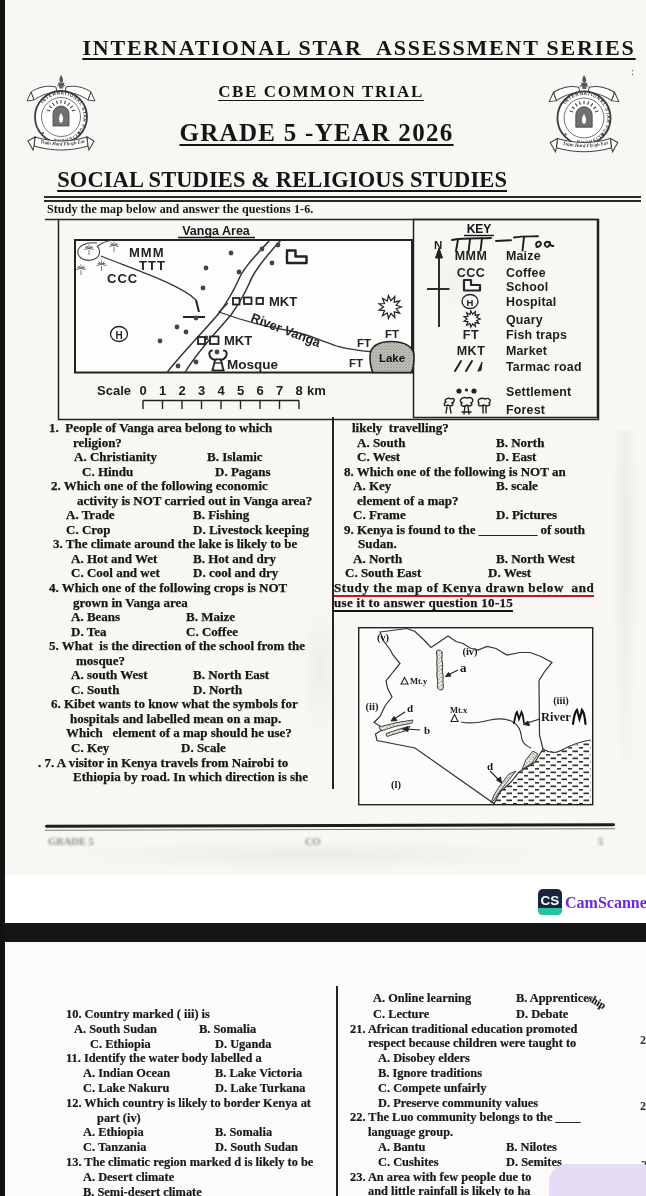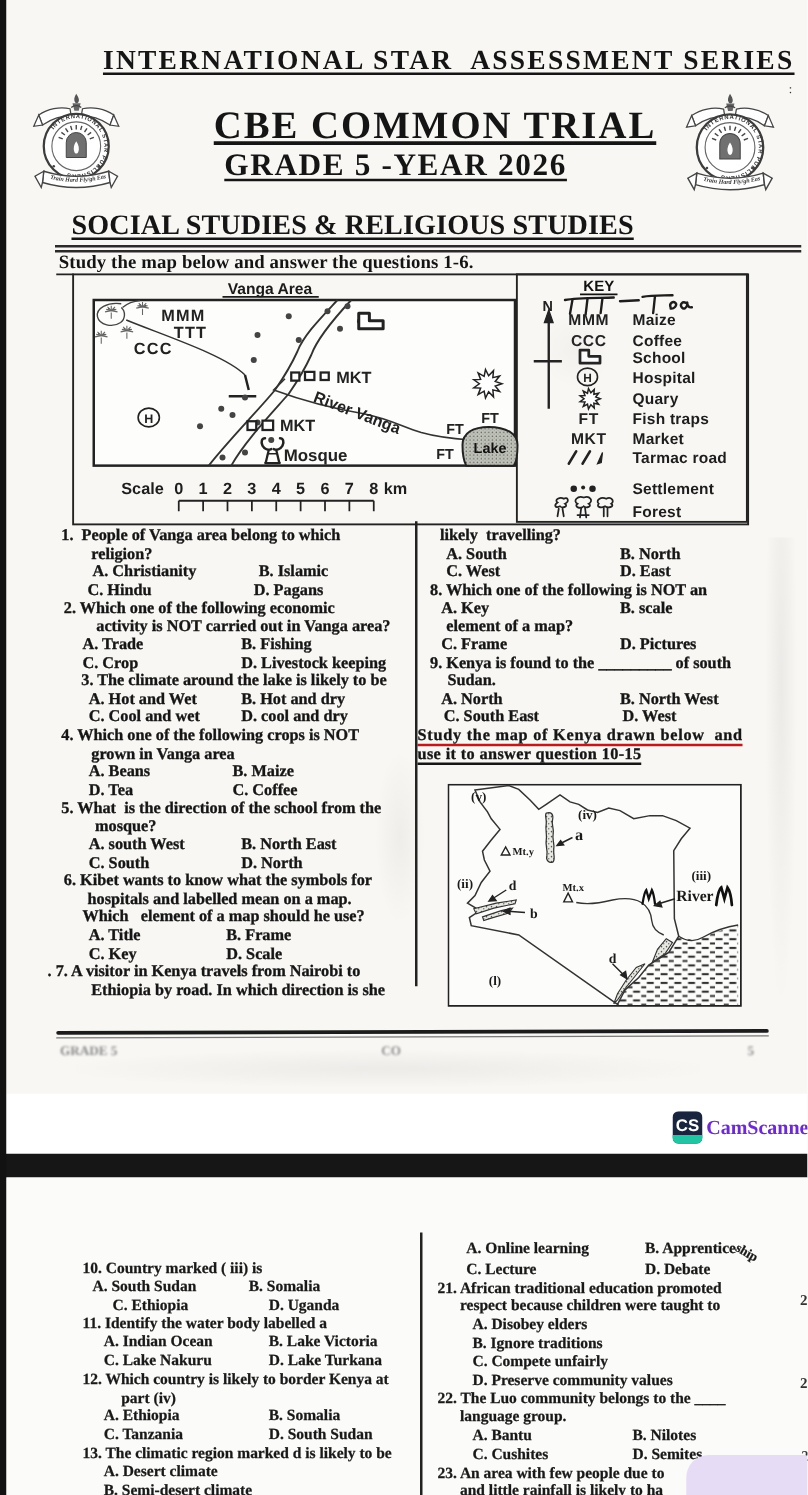--- a/index.html
+++ b/index.html
@@ -11,21 +11,21 @@
   .q2{font-weight:bold;color:#191919;font-size:12.4px;-webkit-text-stroke:0.2px #191919;line-height:14.8px;white-space:nowrap;}
   .opt{display:inline-block;}
 </style>
 </head>
 <body>
 
 <div class="abs" style="left:5px;top:0;width:641px;height:875px;background:#f8f7f4;"></div>
 
 <div class="abs hdr" style="left:59px;top:35px;width:600px;font-size:22px;letter-spacing:1.8px;text-decoration:underline;">INTERNATIONAL STAR&nbsp; ASSESSMENT SERIES</div>
 
-<div class="abs hdr" style="left:171px;top:82px;width:300px;font-size:31px;letter-spacing:1.6px;text-decoration:underline;font-family:Liberation Serif, serif;">CBE COMMON TRIAL</div>
+<div class="abs hdr" style="left:171px;top:82px;width:300px;font-size:17px;letter-spacing:1.6px;text-decoration:underline;font-family:Liberation Serif, serif;">CBE COMMON TRIAL</div>
 
 <div class="abs hdr" style="left:175px;top:119px;width:283px;font-size:25px;letter-spacing:1.3px;text-decoration:underline;">GRADE 5 -YEAR 2026</div>
 
 <div class="abs hdr" style="left:57px;top:167px;width:450px;font-size:22.5px;letter-spacing:0.1px;text-align:right;text-decoration:underline;">SOCIAL STUDIES &amp; RELIGIOUS STUDIES</div>
 
 <div class="abs" style="left:631px;top:66px;width:3px;height:10px;color:#333;font-size:10px;">:</div>
 
 <svg class="abs" style="left:26px;top:71px;" width="70" height="90" viewBox="0 0 70 90" id="logoL">
 <g stroke="#3f3f3f" stroke-width="1" fill="none">
 <path d="M35,4 C33.5,6.5 32.8,9 34,10.7 C34.8,11.9 35.9,11.9 36.7,10.7 C37.9,9 36.6,6.5 35,4 Z" fill="#555" stroke="none"></path>
@@ -100,21 +100,21 @@
     </g>
 <path d="M9,66 Q35,74 61,66 L62,75 Q35,83 8,75 Z" fill="#fff" stroke="#454545" stroke-width="1.1"></path>
 <path d="M9,66 L2,70 L7,79 L8,75 Z" fill="#fff" stroke="#454545" stroke-width="1.1"></path>
 <path d="M61,66 L68,70 L63,79 L62,75 Z" fill="#fff" stroke="#454545" stroke-width="1.1"></path>
 <text font-family="Liberation Serif,serif" font-size="4.8" font-style="italic" font-weight="bold" fill="#333"><textPath href="#banR" startOffset="4">Train Hard Fly/gh Easy</textPath></text>
 </svg>
 
 <div class="abs" style="left:44px;top:196px;width:597px;height:2px;background:#2a2a2a;"></div>
 <div class="abs" style="left:44px;top:200px;width:597px;height:1.6px;background:#2a2a2a;"></div>
 
-<div class="abs" style="left:47px;top:202px;font-size:15px;font-weight:bold;color:#141414;letter-spacing:0.1px;">Study the map below and answer the questions 1-6.</div>
+<div class="abs" style="left:47px;top:202px;font-size:12px;font-weight:bold;color:#141414;letter-spacing:0.1px;">Study the map below and answer the questions 1-6.</div>
 
 <svg class="abs" style="left:44px;top:218px;" width="560" height="203" viewBox="44 218 560 203" id="mapsec">
 
 <line x1="45" y1="219.5" x2="59" y2="219.5" stroke="#222" stroke-width="1.5"></line>
 
 <rect x="58.5" y="219.5" width="540" height="200" fill="none" stroke="#222" stroke-width="1.5"></rect>
 
 <rect x="413.5" y="219.5" width="184" height="198" fill="none" stroke="#222" stroke-width="1.5"></rect>
 
 <rect x="75" y="240" width="337" height="132.5" fill="#fdfdfb" stroke="#222" stroke-width="2"></rect>
@@ -332,66 +332,65 @@
     <line x1="260.0" y1="400.5" x2="260.0" y2="409" stroke="#222" stroke-width="1.4"></line>
     <line x1="279.5" y1="400.5" x2="279.5" y2="409" stroke="#222" stroke-width="1.4"></line>
     <line x1="299.0" y1="400.5" x2="299.0" y2="409" stroke="#222" stroke-width="1.4"></line>
 </svg>
 
 <div class="abs q" id="qleft" style="left:45px;top:421px;width:292px;">
 
 <div style="margin-left:4px">1.&nbsp;&nbsp;People of Vanga area belong to which</div>
 <div style="margin-left:28px">religion?</div>
 <div><span class="opt" style="margin-left:29px;width:133px">A. Christianity</span><span>B. Islamic</span></div>
-<div><span class="opt" style="margin-left:25px;width:133px">C. Hindu</span><span>D. Pagans</span></div>
+<div><span class="opt" style="margin-left:37px;width:133px">C. Hindu</span><span>D. Pagans</span></div>
 
 <div style="margin-left:6px">2. Which one of the following economic</div>
 <div style="margin-left:32px">activity is NOT carried out in Vanga area?</div>
 <div><span class="opt" style="margin-left:21px;width:127px">A. Trade</span><span>B. Fishing</span></div>
 <div><span class="opt" style="margin-left:21px;width:127px">C. Crop</span><span>D. Livestock keeping</span></div>
 
-<div style="margin-left:20px">3. The climate around the lake is likely to be</div>
+<div style="margin-left:8px">3. The climate around the lake is likely to be</div>
 <div><span class="opt" style="margin-left:26px;width:122px">A. Hot and Wet</span><span>B. Hot and dry</span></div>
 <div><span class="opt" style="margin-left:26px;width:122px">C. Cool and wet</span><span>D. cool and dry</span></div>
 
 <div style="margin-left:4px">4. Which one of the following crops is NOT</div>
 <div style="margin-left:28px">grown in Vanga area</div>
 <div><span class="opt" style="margin-left:26px;width:115px">A. Beans</span><span>B. Maize</span></div>
 <div><span class="opt" style="margin-left:26px;width:115px">D. Tea</span><span>C. Coffee</span></div>
 
 <div style="margin-left:4px">5. What&nbsp; is the direction of the school from the</div>
 <div style="margin-left:31px">mosque?</div>
 <div><span class="opt" style="margin-left:26px;width:122px">A. south West</span><span>B. North East</span></div>
 <div><span class="opt" style="margin-left:26px;width:122px">C. South</span><span>D. North</span></div>
 
 <div style="margin-left:6px">6. Kibet wants to know what the symbols for</div>
 <div style="margin-left:25px">hospitals and labelled mean on a map.</div>
 <div style="margin-left:21px">Which&nbsp;&nbsp; element of a map should he use?</div>
-<div><span class="opt" style="margin-left:26px;width:110px">A. Title</span><span>B. Frame</span></div>
 <div><span class="opt" style="margin-left:26px;width:110px">C. Key</span><span>D. Scale</span></div>
 
 <div style="margin-left:-7px">. 7. A visitor in Kenya travels from Nairobi to</div>
 <div style="margin-left:28px">Ethiopia by road. In which direction is she</div>
 </div>
 
 <div class="abs q" id="qright" style="left:334px;top:421px;width:310px;">
 
 <div style="margin-left:18px">likely&nbsp; travelling?</div>
 <div><span class="opt" style="margin-left:23px;width:139px">A. South</span><span>B. North</span></div>
 <div><span class="opt" style="margin-left:23px;width:139px">C. West</span><span>D. East</span></div>
 
 <div style="margin-left:10px">8. Which one of the following is NOT an</div>
 <div><span class="opt" style="margin-left:19px;width:143px">A. Key</span><span>B. scale</span></div>
 <div style="margin-left:23px">element of a map?</div>
 <div><span class="opt" style="margin-left:19px;width:143px">C. Frame</span><span>D. Pictures</span></div>
 
 <div style="margin-left:10px">9. Kenya is found to the _________ of south</div>
 <div style="margin-left:24px">Sudan.</div>
 <div><span class="opt" style="margin-left:19px;width:143px">A. North</span><span>B. North West</span></div>
-<div><span class="opt" style="margin-left:21px;width:143px">C. South East</span><span>D. West</span></div>
+<div><span class="opt" style="margin-left:11px;width:143px">C. South East</span><span>D. West</span></div>
 
 <div style="margin-left:0px"><span style="border-bottom:2px solid #b91c1c;letter-spacing:0.6px">Study the map of Kenya drawn below&nbsp; and</span></div>
 <div style="margin-left:0px"><span style="border-bottom:2px solid #161616;letter-spacing:0.3px">use it to answer question 10-15</span></div>
 </div>
 
 <div class="abs" style="left:332px;top:417px;width:1.6px;height:372px;background:#222;"></div>
 
 <svg class="abs" style="left:358px;top:627px;" width="236" height="179" viewBox="358 627 236 179" id="kenya">
 
 <rect x="358.7" y="627.7" width="234" height="177" fill="#fcfcfa" stroke="#222" stroke-width="1.4"></rect>

